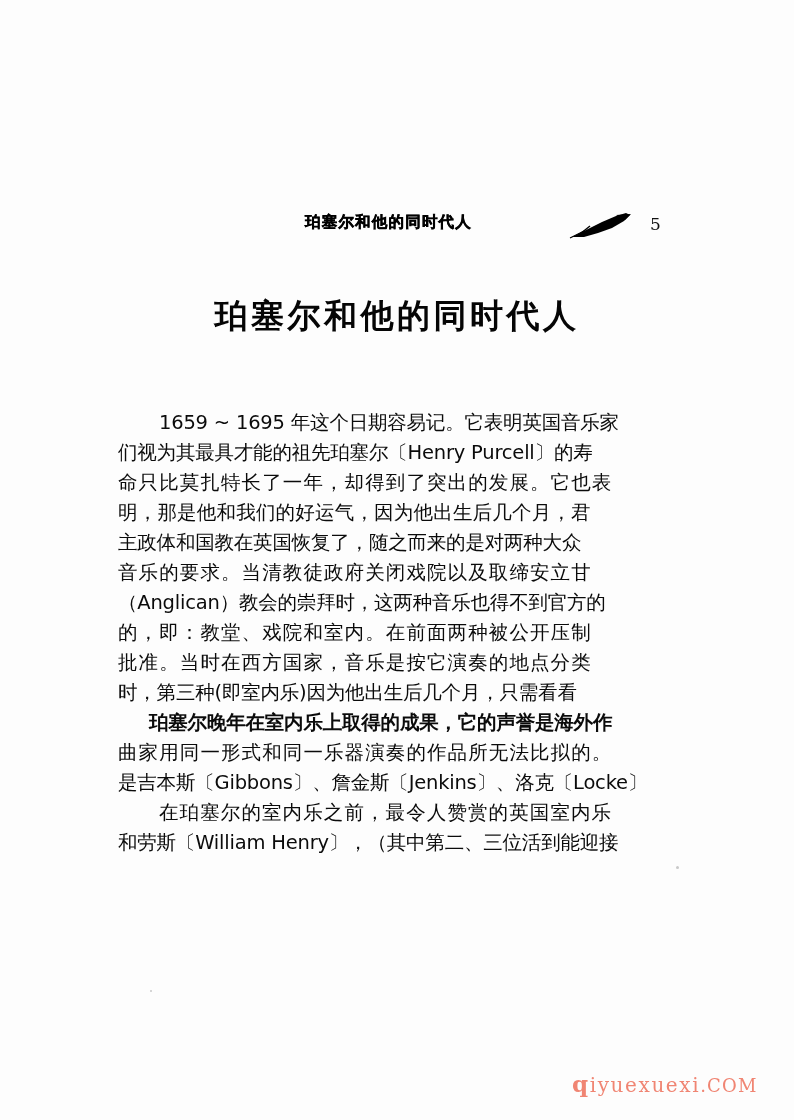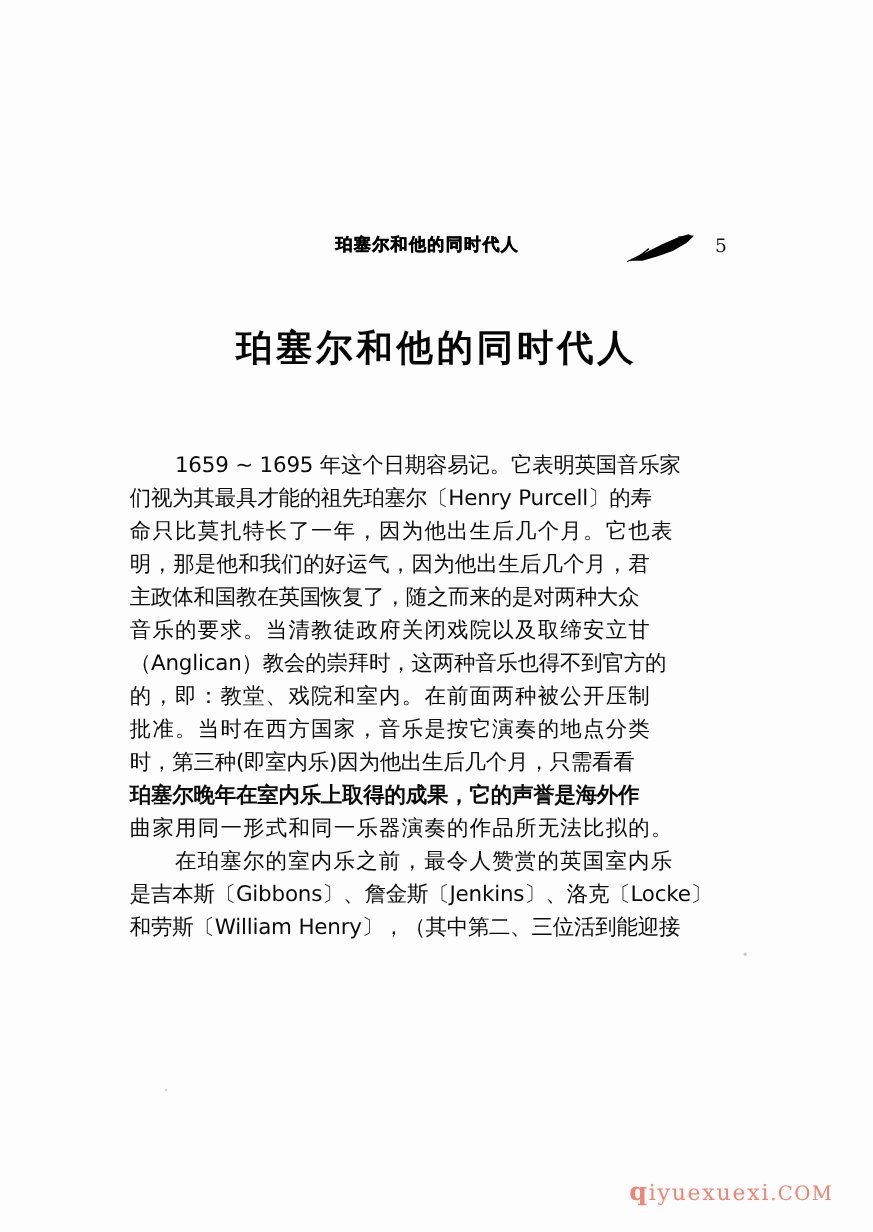--- a/index.html
+++ b/index.html
@@ -101,20 +101,21 @@
     text-indent: 41px;
   }
   .tline.tight {
     letter-spacing: -0.2px;
   }
   .tline.wide {
     letter-spacing: 1.1px;
   }
   .tline.bold-ish {
     font-weight: 600;
+    margin-left: 31px;
   }
 
   
   .watermark {
     position: absolute;
     left: 572px;
     top: 1070px;
     font-family: "DejaVu Serif", serif;
     font-size: 20px;
     letter-spacing: 1.6px;
@@ -157,35 +158,35 @@
     <div class="page-number">5</div>
   </div>
 
   <h1 class="chapter-title">珀塞尔和他的同时代人</h1>
 
   <div class="body-block">
 
     <div class="para">
       <span class="tline indent tight">1659 ~ 1695 年这个日期容易记。它表明英国音乐家</span>
       <span class="tline tight">们视为其最具才能的祖先珀塞尔〔Henry Purcell〕的寿</span>
-      <span class="tline wide">命只比莫扎特长了一年，因为他出生后几个月。它也表</span>
+      <span class="tline wide">命只比莫扎特长了一年，却得到了突出的发展。它也表</span>
       <span class="tline">明，那是他和我们的好运气，因为他出生后几个月，君</span>
       <span class="tline tight">主政体和国教在英国恢复了，随之而来的是对两种大众</span>
       <span class="tline wide">音乐的要求。当清教徒政府关闭戏院以及取缔安立甘</span>
       <span class="tline tight">（Anglican）教会的崇拜时，这两种音乐也得不到官方的</span>
       <span class="tline wide">的，即：教堂、戏院和室内。在前面两种被公开压制</span>
       <span class="tline wide">批准。当时在西方国家，音乐是按它演奏的地点分类</span>
       <span class="tline tight">时，第三种(即室内乐)因为他出生后几个月，只需看看</span>
       <span class="tline tight bold-ish">珀塞尔晚年在室内乐上取得的成果，它的声誉是海外作</span>
       <span class="tline wide">曲家用同一形式和同一乐器演奏的作品所无法比拟的。</span>
     </div>
 
     <div class="para">
+      <span class="tline tight">是吉本斯〔Gibbons〕、詹金斯〔Jenkins〕、洛克〔Locke〕</span>
       <span class="tline indent wide">在珀塞尔的室内乐之前，最令人赞赏的英国室内乐</span>
-      <span class="tline tight">是吉本斯〔Gibbons〕、詹金斯〔Jenkins〕、洛克〔Locke〕</span>
       <span class="tline tight">和劳斯〔William Henry〕，（其中第二、三位活到能迎接</span>
     </div>
 
   </div>
 
   <div class="watermark">
     <span class="wm-lead">q</span><span class="wm-mid">iyuexuexi</span><span class="wm-tail">.COM</span>
   </div>
 
   <div class="speck" style="left:676px; top:866px; width:3px; height:3px;"></div>

